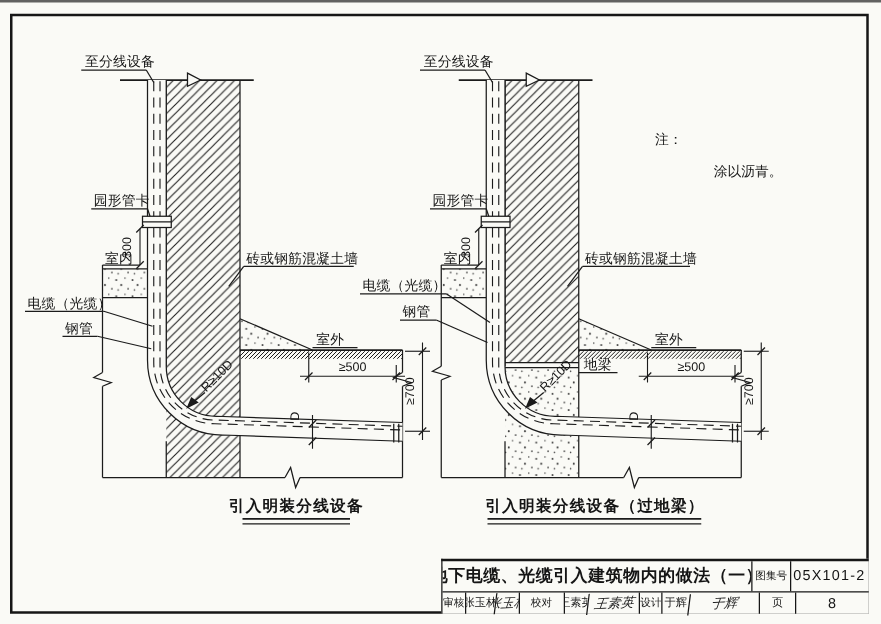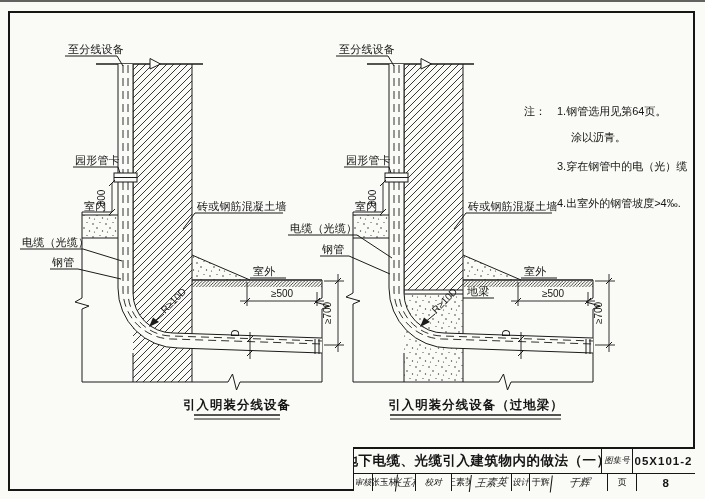--- a/index.html
+++ b/index.html
@@ -28,23 +28,23 @@
   .notes{position:absolute;left:524px;top:102px;width:180px;height:115px;font-size:11px;white-space:nowrap;}
   .notes div{position:absolute;}
   
   .tblock{position:absolute;left:353px;top:447px;width:342px;height:44px;border-top:2px solid #161616;border-left:1.5px solid #161616;box-sizing:border-box;background:#fafaf6;}
   .tb-row{display:flex;box-sizing:border-box;}
   .tb-r1{height:24px;}
   .tb-r2{height:18px;border-top:1.5px solid #161616;justify-content:flex-end;}
   .tb-cell{box-sizing:border-box;border-left:1px solid #161616;display:flex;align-items:center;justify-content:center;overflow:hidden;white-space:nowrap;}
   .tb-cell:first-child{border-left:none;}
   .tb-title{font-size:13.5px;font-weight:bold;letter-spacing:0.5px;}
-  .tb-small{font-size:8.5px;font-style:italic;}
+  .tb-small{font-size:8.5px;}
   .tb-name{font-size:9px;}
-  .tb-no{font-size:11.5px;font-weight:bold;letter-spacing:1px;}
+  .tb-no{font-size:11.5px;font-weight:normal;letter-spacing:1px;}
   .sig{font-style:italic;font-family:"Liberation Serif",serif;font-size:10.5px;transform:skewX(-10deg) rotate(-3deg);color:#222;}
 </style>
 </head>
 <body>
 
 <div class="scan-edge"></div>
 <div class="frame"></div>
 
 <svg width="705" height="499" viewBox="0 0 705 499">
   <defs>
@@ -289,24 +289,21 @@
 
       <text class="cap" x="205" y="409">引入明装分线设备（过地梁）</text>
       <line class="s13" x1="119" y1="415" x2="290" y2="415"></line>
       <line class="s" x1="119" y1="419" x2="290" y2="419"></line>
     </g>
   </g>
 </svg>
 
 <div class="notes">
   <div style="left:0;top:2px">注：</div>
-  <div style="left:33px;top:2px">1.钢管选用见第64页。</div>
   <div style="left:47px;top:28px">涂以沥青。</div>
-  <div style="left:33px;top:57px">3.穿在钢管中的电（光）缆</div>
-  <div style="left:33px;top:94px">4.出室外的钢管坡度&gt;4‰.</div>
 </div>
 
 <div class="tblock">
   <div class="tb-row tb-r1">
     <div class="tb-cell tb-title" style="width:247px">地下电缆、光缆引入建筑物内的做法（一）</div>
     <div class="tb-cell tb-small" style="width:31px">图集号</div>
     <div class="tb-cell tb-no" style="width:62px">05X101-2</div>
   </div>
   <div class="tb-row tb-r2">
     <div class="tb-cell tb-small" style="width:19px">审核</div>

